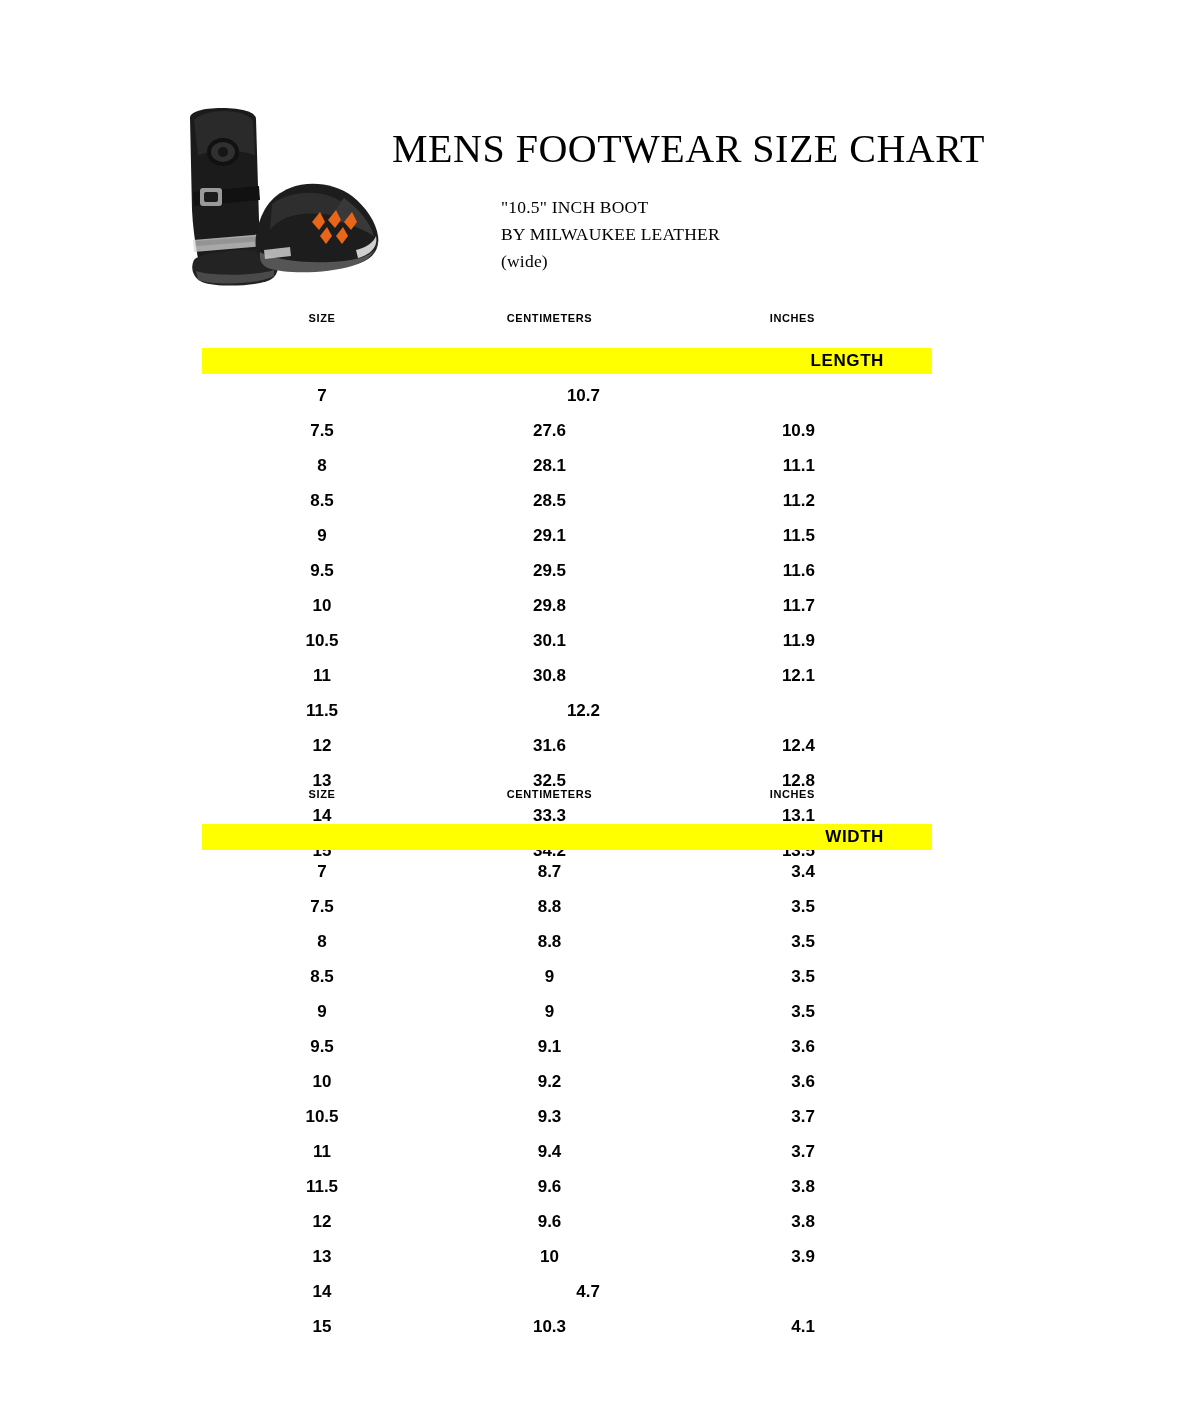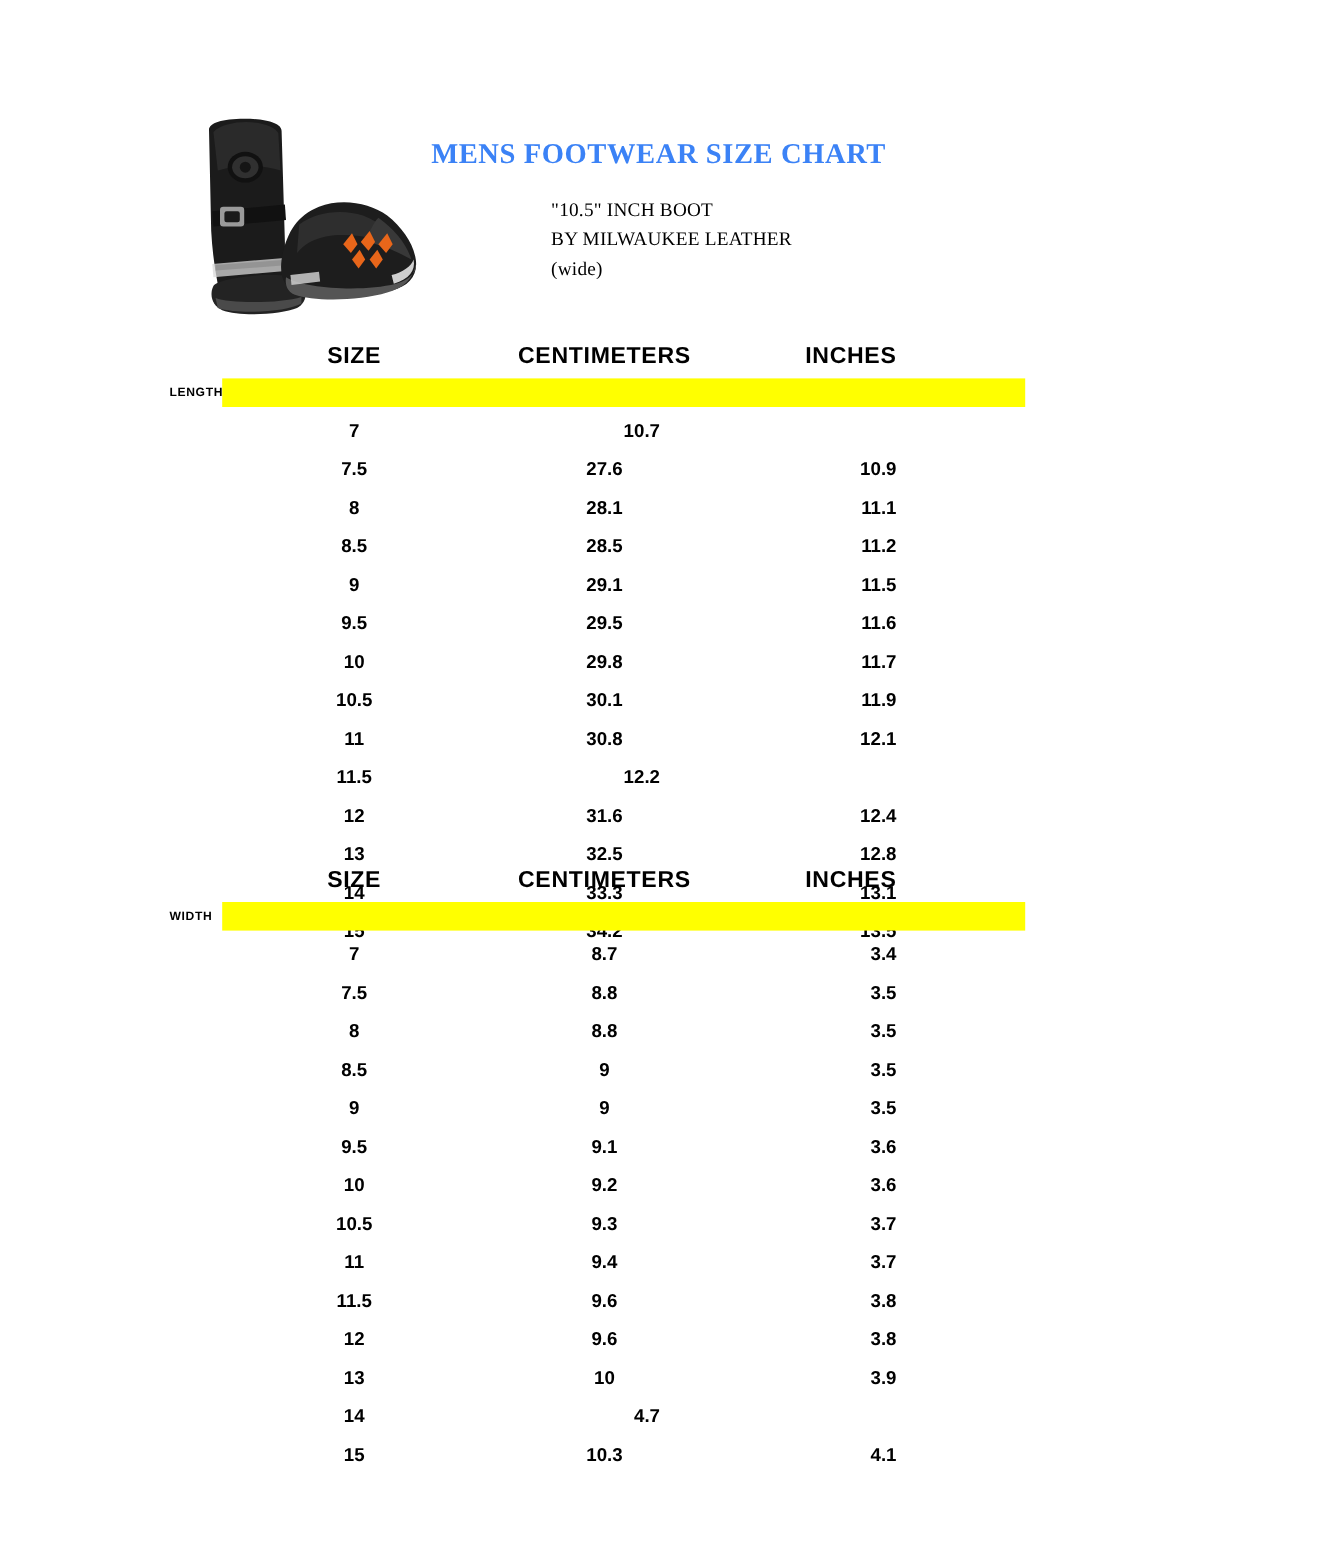--- a/index.html
+++ b/index.html
@@ -43,24 +43,24 @@
 
   .title-block {
     position: absolute;
     left: 392px;
     top: 30px;
     width: 620px;
   }
 
   .chart-title {
     font-family: "Liberation Serif", serif;
-    font-size: 26px;
-    font-weight: bold;
+    font-size: 40px;
+    font-weight: normal;
     letter-spacing: 0.5px;
-    color: #3b82f6;
+    color: #000000;
     margin: 0;
     white-space: nowrap;
   }
 
   .sub-lines {
     margin-top: 22px;
     margin-left: 109px;
     font-family: "Liberation Serif", serif;
     font-size: 17.5px;
     line-height: 27px;
@@ -84,31 +84,31 @@
     display: flex;
     width: 730px;
   }
 
   .col-size   { width: 240px; text-align: center; }
   .col-cm     { width: 215px; text-align: center; }
   .col-in     { width: 158px; text-align: right; }
   .col-spacer { flex: 1 1 auto; }
 
   .table-head {
-    font-size: 21px;
+    font-size: 11px;
     font-weight: bold;
     letter-spacing: 0.6px;
-    padding-bottom: 8px;
+    padding-bottom: 24px;
   }
 
   .band {
     width: 730px;
     background: #ffff00;
-    text-align: left;
-    font-size: 11px;
+    text-align: right;
+    font-size: 17px;
     font-weight: bold;
     letter-spacing: 0.6px;
     line-height: 26px;
     height: 26px;
     margin-bottom: 4px;
   }
   .band-inner {
     position: relative;
     left: -48px;
   }

